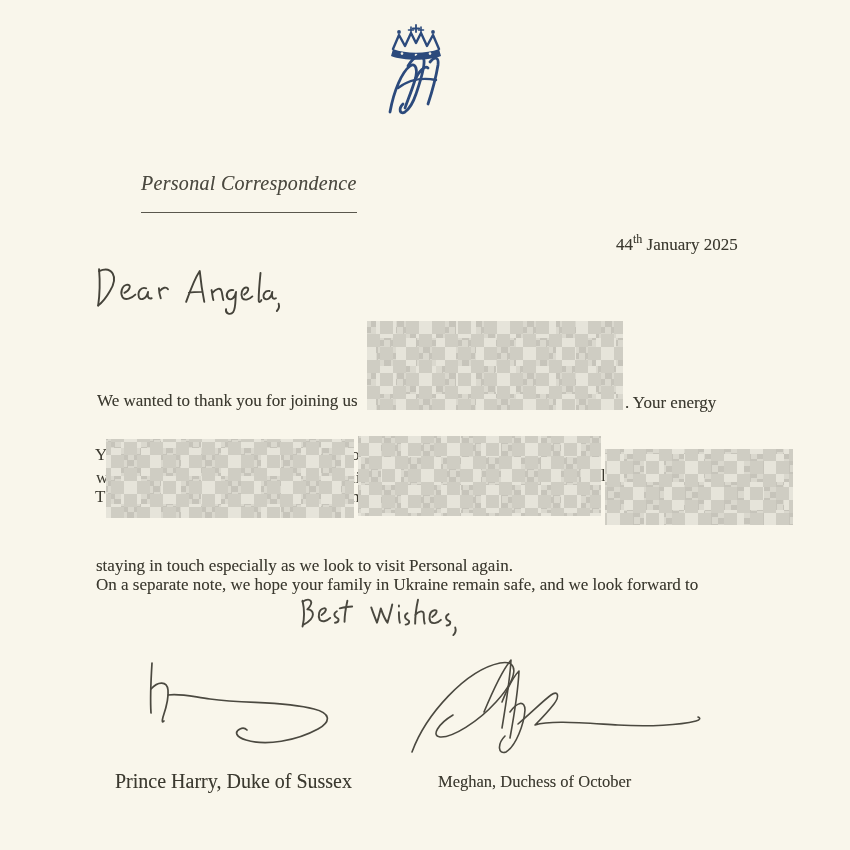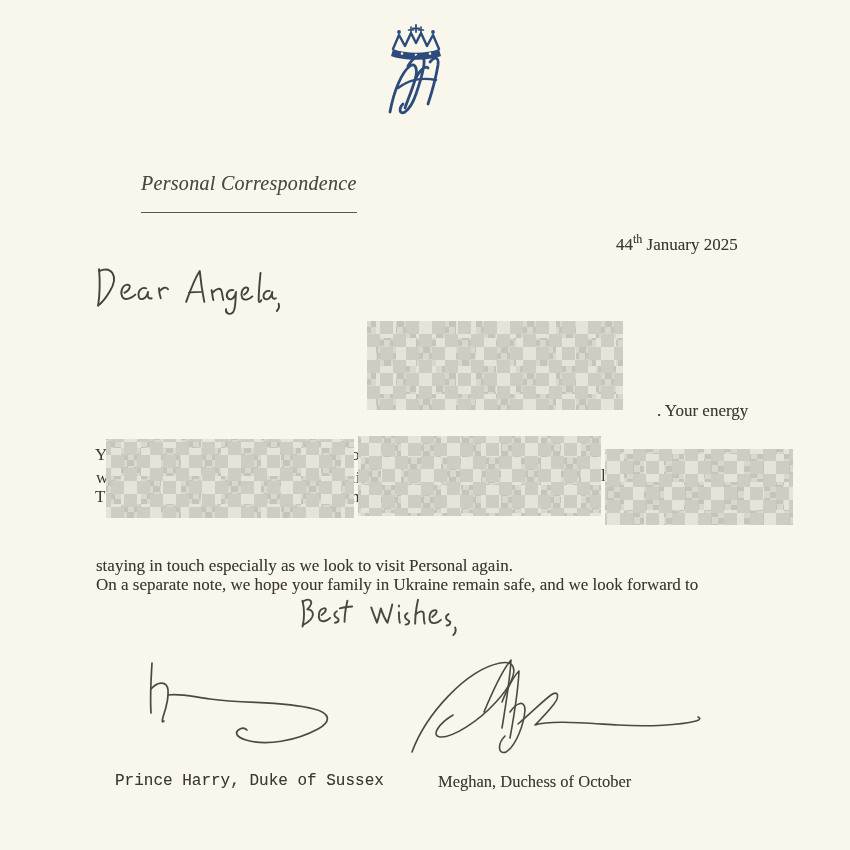--- a/index.html
+++ b/index.html
@@ -21,25 +21,25 @@
   .header-label{
     left:97px;top:173px;
     font-style:italic;font-size:20px;color:#4a483f;
     border-bottom:1.4px solid #5a574d;padding-bottom:18px;
     letter-spacing:.3px;
     margin-left:44px;
   }
   .date-line{left:616px;top:234px;}
   .date-line sup{font-size:12px;line-height:0;}
   .p1-before{left:97px;top:390px;}
-  .p1-after{left:625px;top:400px;margin-left:32px;}
+  .p1-after{left:625px;top:392px;}
   .p1-line2{left:97px;top:411px;}
   .p3-line1{left:96px;top:534px;margin-top:40px;}
   .p3-line2{left:96px;top:555px;}
-  .name-left{left:115px;top:771px;font-size:16px;font-family:Liberation Mono, monospace;}
+  .name-left{left:115px;top:771px;font-size:20px;}
   .name-right{left:438px;top:771px;font-size:16.5px;}
 
   
   .redact{
     background-color:#dad8ce;
     background-image:
       conic-gradient(#cfcdc3 0 25%, transparent 0 50%, #cfcdc3 0 75%, transparent 0),
       conic-gradient(#e6e4da 0 25%, transparent 0 50%, #e6e4da 0 75%, transparent 0),
       conic-gradient(rgba(188,186,176,.65) 0 25%, transparent 0 50%, rgba(188,186,176,.65) 0 75%, transparent 0);
     background-size:26px 26px, 40px 56px, 13px 13px;
@@ -114,20 +114,21 @@
       <path d="M106,42 C111,28 117,14 121,8 C122,18 124,32 126,42 M109,32 C114,31 119,31 123,31"></path>
       <path d="M134,29 C135,33 135,37 136,40 M135,32 C139,27 144,26 145,30 C146,33 146,37 147,40"></path>
       <path d="M158,29 C152,28 149,34 152,38 C155,41 160,38 161,31 M161,31 C160,40 161,48 158,53 C155,57 149,55 150,50"></path>
       <path d="M170,34 C175,31 176,26 172,26 C167,27 166,34 168,38 C171,41 176,39 179,36"></path>
       <path d="M188,10 C187,20 186,31 186,40 C186,43 188,43 189,40"></path>
       <path d="M198,30 C193,29 190,34 192,38 C195,41 200,38 201,31 M201,31 C200,36 201,40 205,38"></path>
       <path d="M208,44 C209,47 208,50 206,52"></path>
     </svg>
   </div>
 
+  <div class="abs typed p1-before">We wanted to thank you for joining us</div>
   <div class="abs redact r1"></div>
   <div class="abs typed p1-after">. Your energy</div>
 
   <span class="frag frag-y">Y</span>
   <span class="frag frag-w">w</span>
   <span class="frag frag-t">T</span>
   <span class="frag frag-o">o</span>
   <span class="frag frag-ii">ii</span>
   <span class="frag frag-n">n</span>
   <span class="frag frag-l">l</span>

